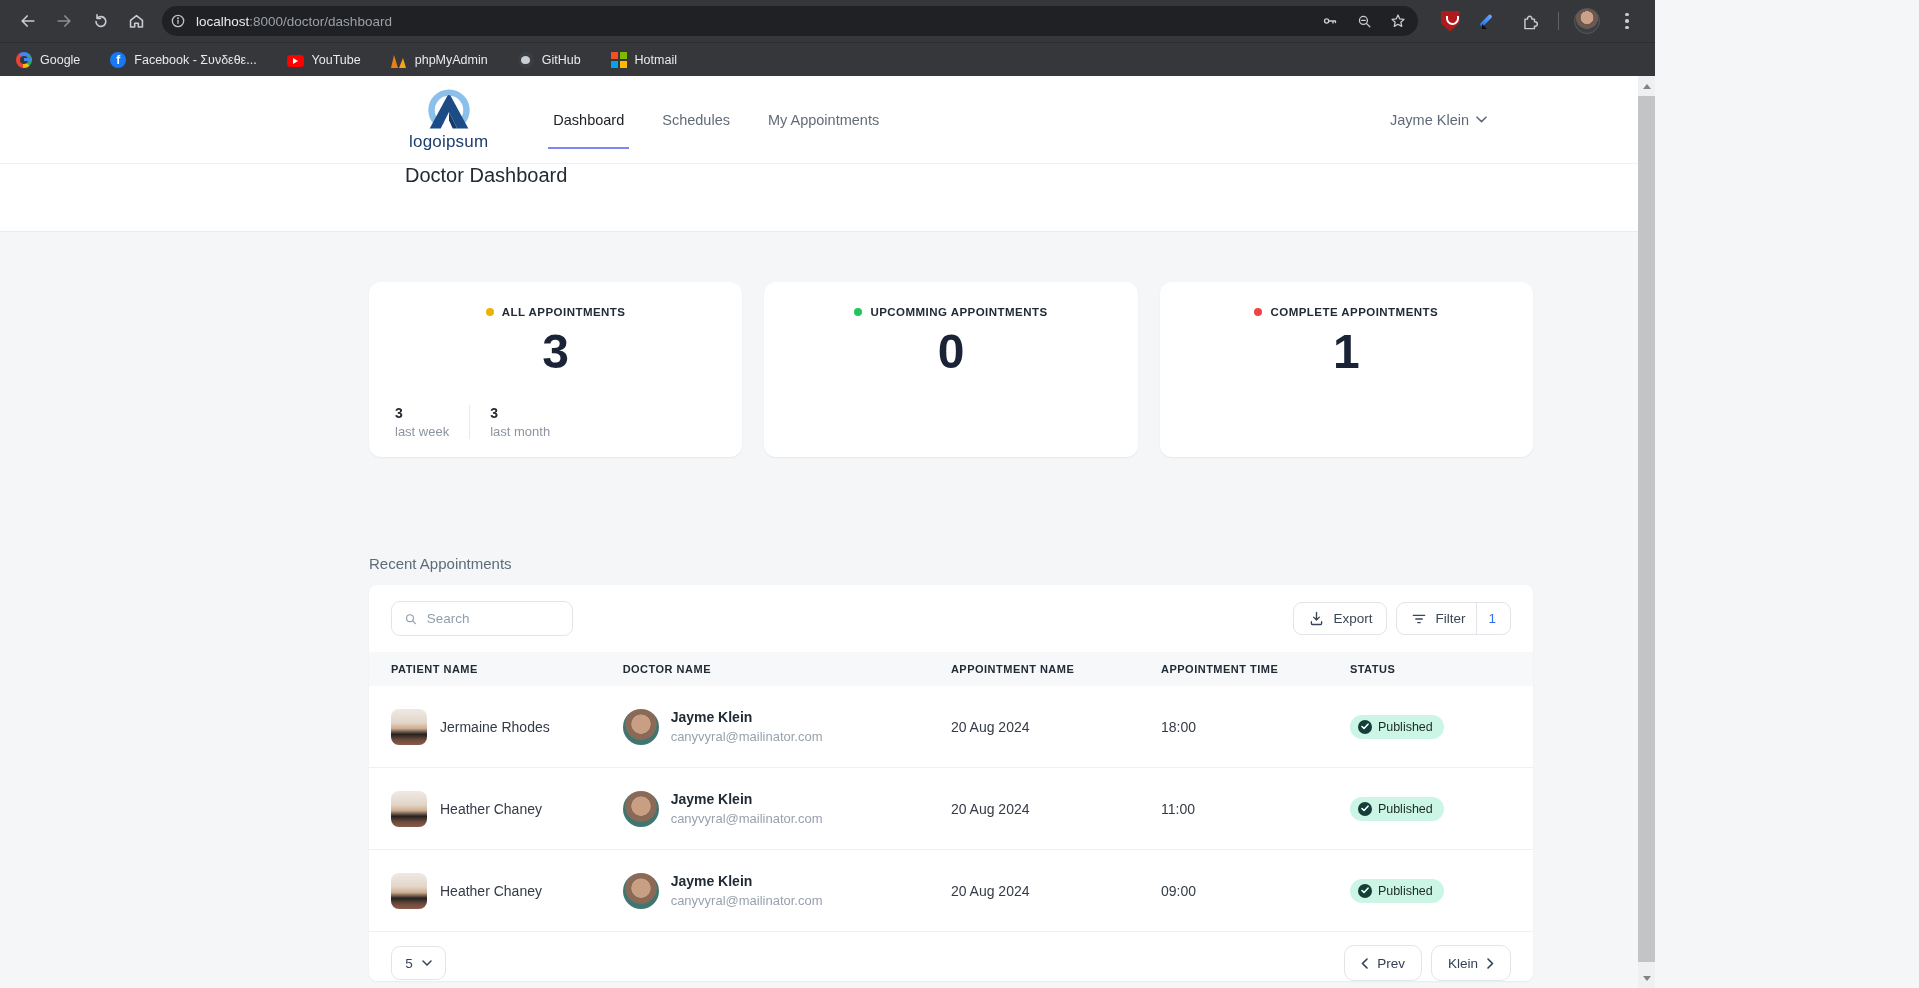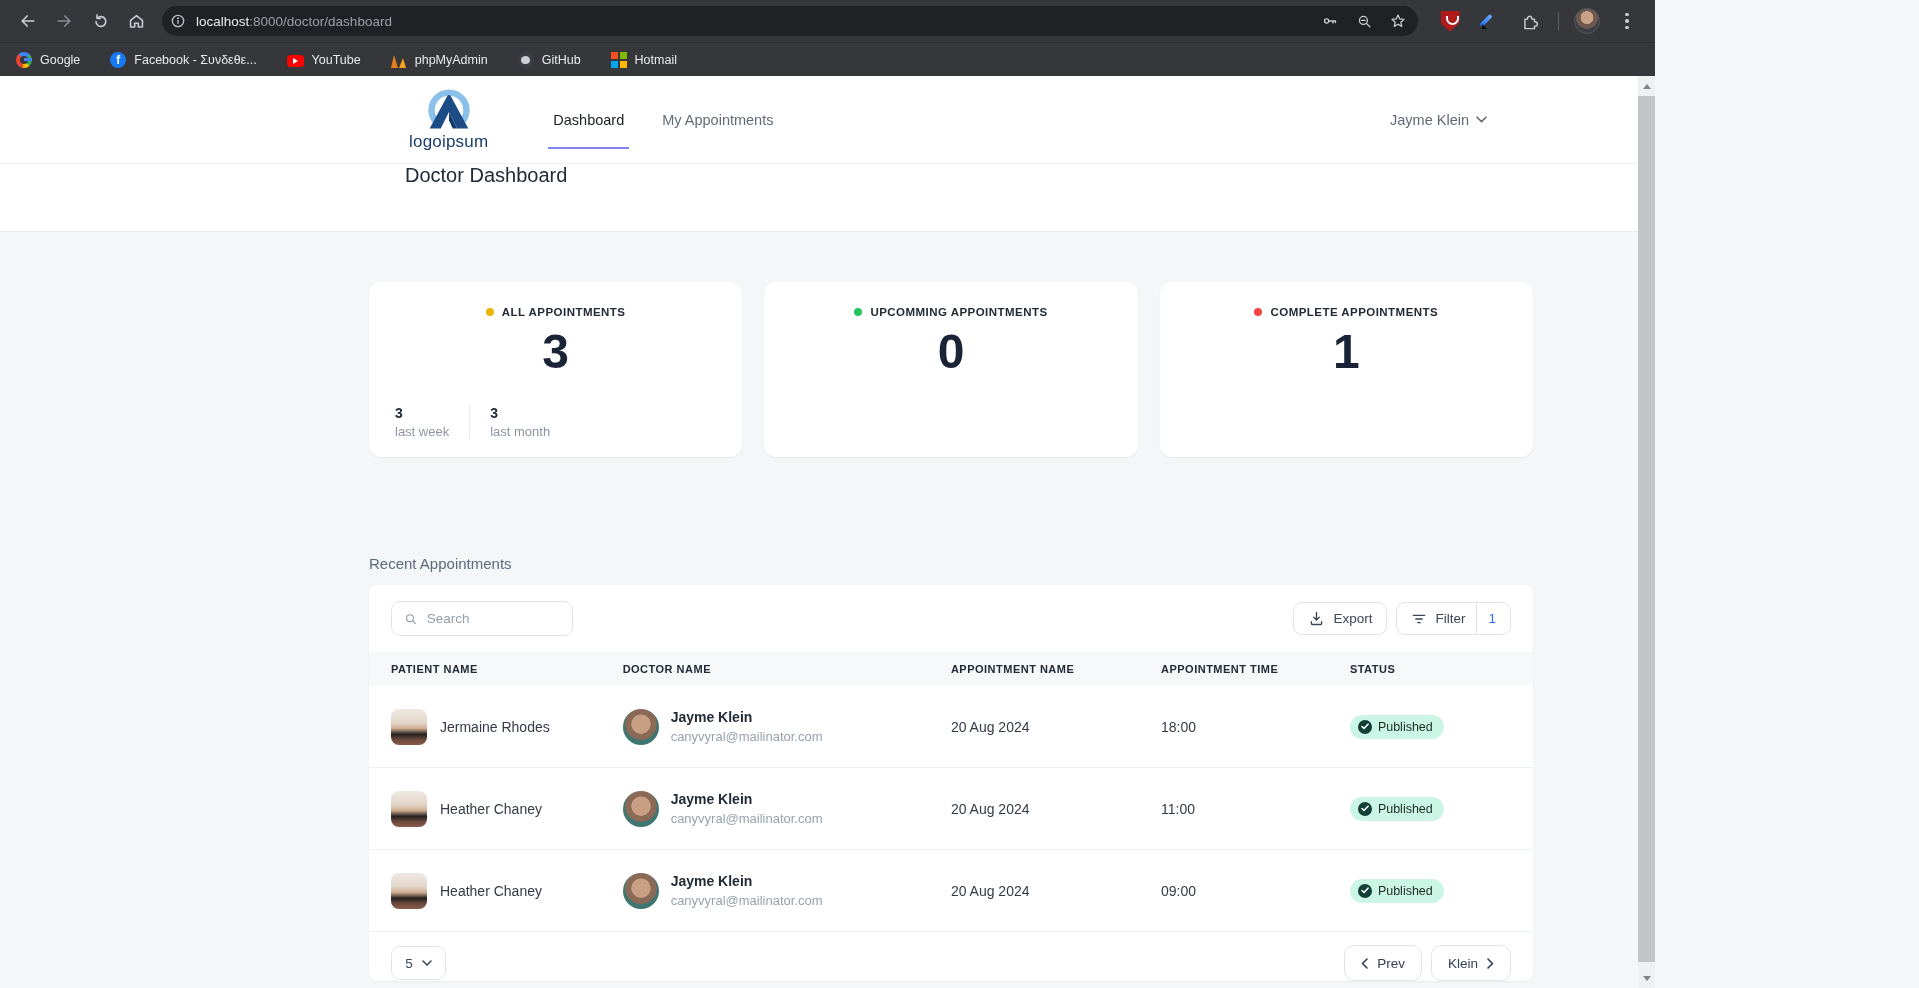--- a/index.html
+++ b/index.html
@@ -264,20 +264,23 @@
             <path d="M9 44 L28 9 Q30 6 32 9 L51 44 L39 44 L30 26 L21 44 Z" fill="#1d4b86"></path>
             <path d="M30 26 L39 44 L34 44 L30 35 Z" fill="#153a6b"></path>
           </svg>
           <span class="logo-text">logoipsum</span>
         </div>
         <nav class="main-nav">
           <div class="nav-item active">
               <span>Dashboard</span>
             </div>
           <div class="nav-item">
+              <span>Schedules</span>
+            </div>
+          <div class="nav-item">
               <span>My Appointments</span>
             </div>
         </nav>
         <div class="user-menu">
           <span>Jayme Klein</span>
           <svg width="11" height="7" viewBox="0 0 11 7" fill="none" stroke="#5f6a76" stroke-width="1.6" stroke-linecap="round">
               <path d="M1 1.2 5.5 5.6 10 1.2"></path>
             </svg>
         </div>
       </div>

